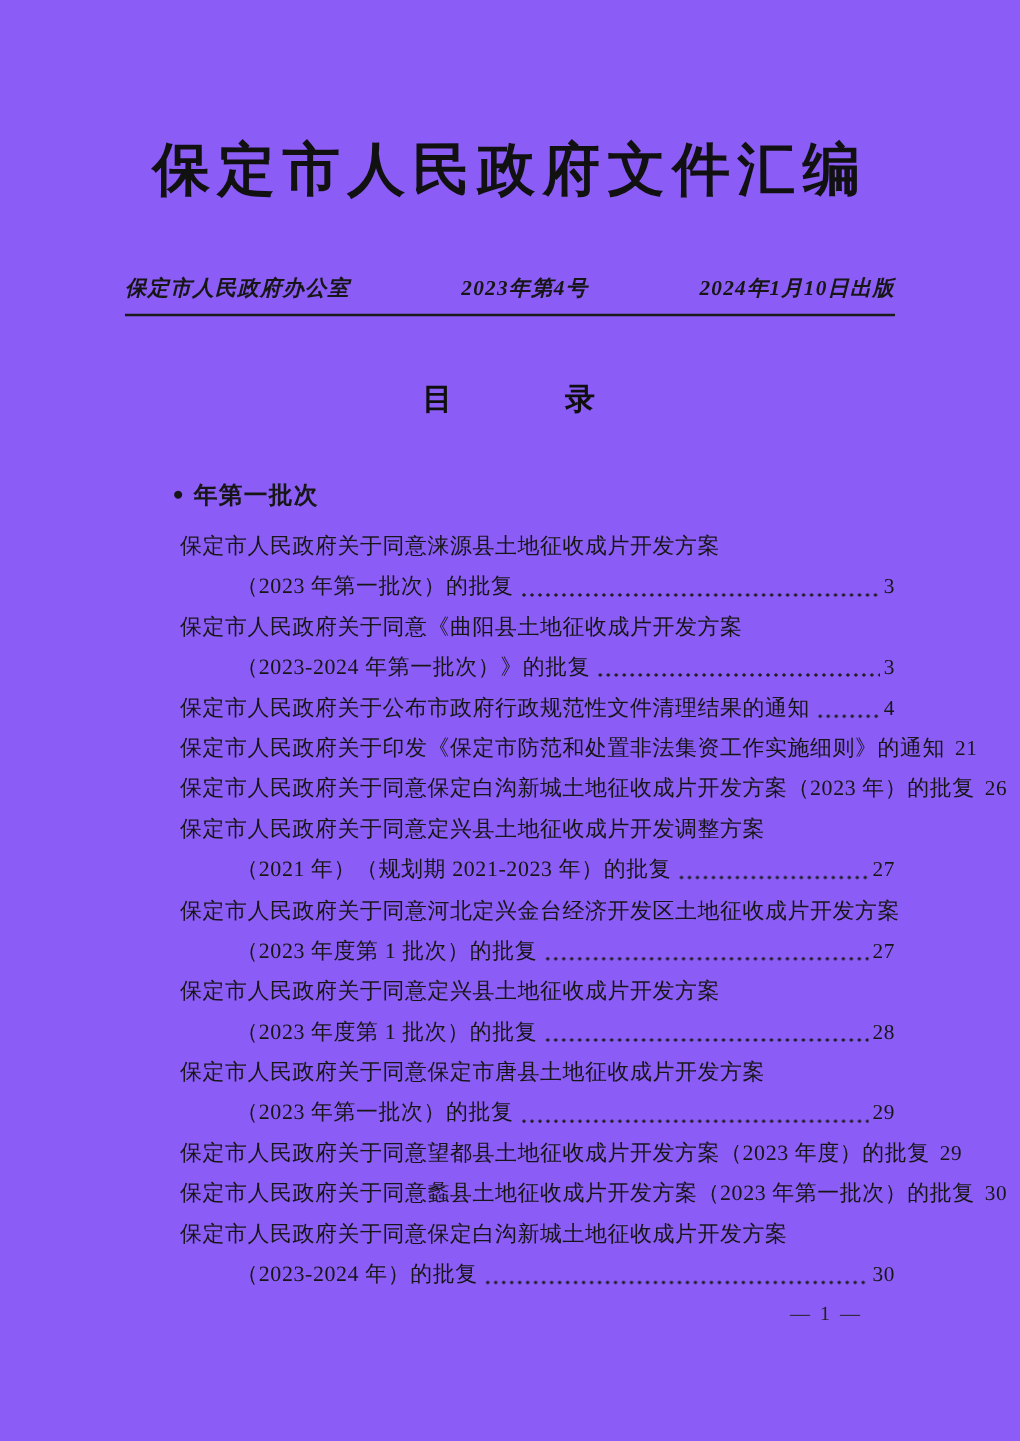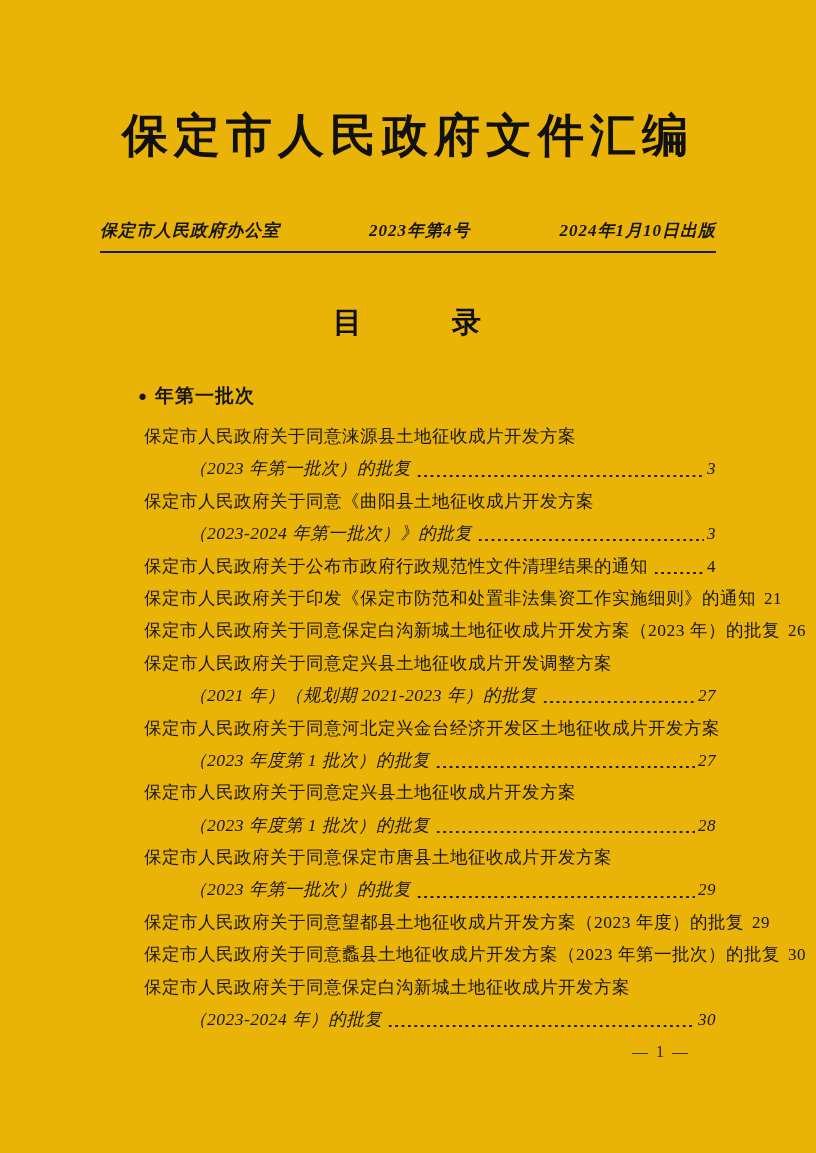--- a/index.html
+++ b/index.html
@@ -4,21 +4,21 @@
 <style>
   html,body{margin:0;padding:0;}
   body{
     width:816px;height:1153px;
     background:#e9e9e7;
     font-family:"Liberation Serif","DejaVu Serif",serif;
   }
   .page{
     position:relative;
     width:816px;height:1153px;
-    background:#eab308;
+    background:#8b5cf6;
     color:#161616;
     overflow:hidden;
   }
   .doc-title{
     position:absolute;top:105px;left:0;right:0;
     margin:0;
     text-align:center;
     font-size:46px;
     font-weight:900;
     letter-spacing:6px;
@@ -36,21 +36,21 @@
     font-style:italic;
   }
   .rule{
     position:absolute;top:251px;left:100px;right:100px;
     margin:0;border:none;
     border-top:2.5px solid #1b1b1b;
   }
   .toc-title{
     position:absolute;top:303px;left:0;right:0;
     text-align:center;
-    font-size:29px;
+    font-size:24px;
     font-weight:700;
     letter-spacing:2px;
     color:#0f0f0f;
   }
   .toc-title .gap{display:inline-block;width:88px;}
   .section-head{
     position:absolute;top:383px;left:138px;
     display:flex;align-items:center;
     font-size:19px;
     font-weight:700;
@@ -65,21 +65,21 @@
     position:absolute;top:424px;left:100px;right:100px;
   }
   .toc-line{
     display:flex;
     align-items:baseline;
     height:32.4px;
     font-size:17.5px;
     letter-spacing:0.5px;
     white-space:nowrap;
   }
-  .toc-line.indent{padding-left:45px;font-style:italic;}
+  .toc-line.indent{padding-left:45px;}
   .toc-text{flex:0 0 auto;margin-left:44px;}
   .leader{
     flex:1 1 auto;
     align-self:stretch;
     margin:0 3px 0 5px;
     background-image:radial-gradient(circle,#1c1c1c 1.15px,rgba(0,0,0,0) 1.45px);
     background-size:6.4px 6.4px;
     background-repeat:repeat-x;
     background-position:left 62%;
   }

